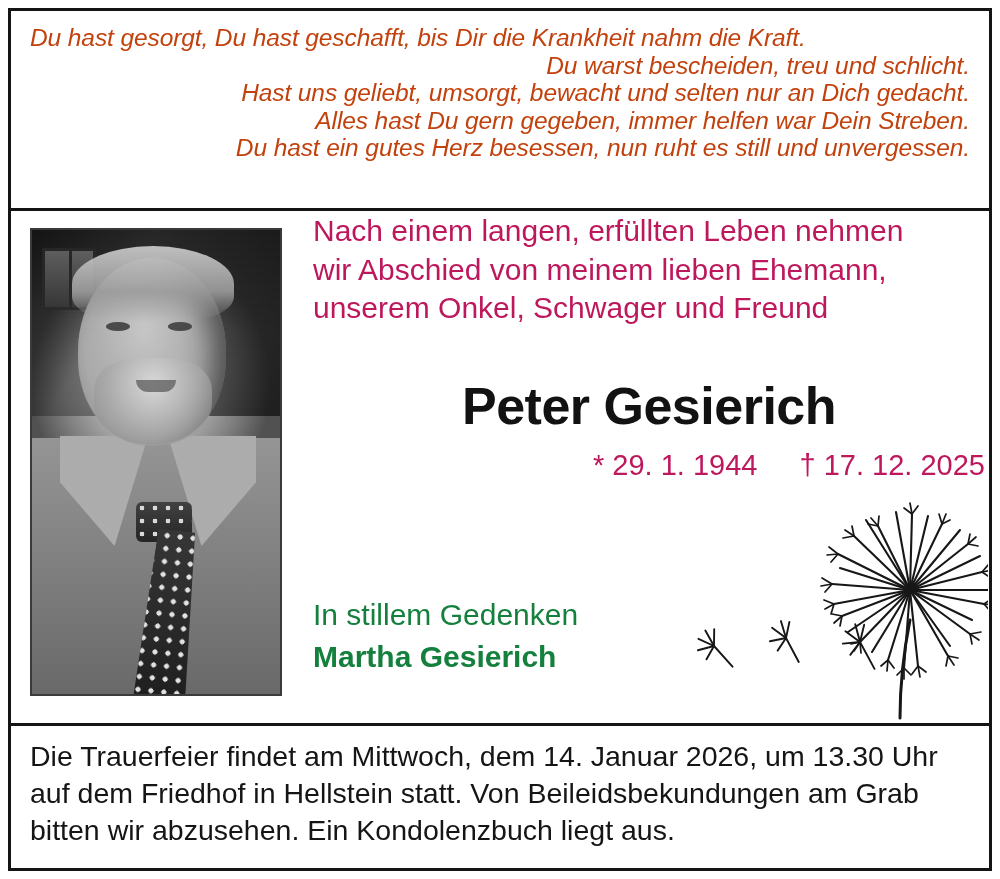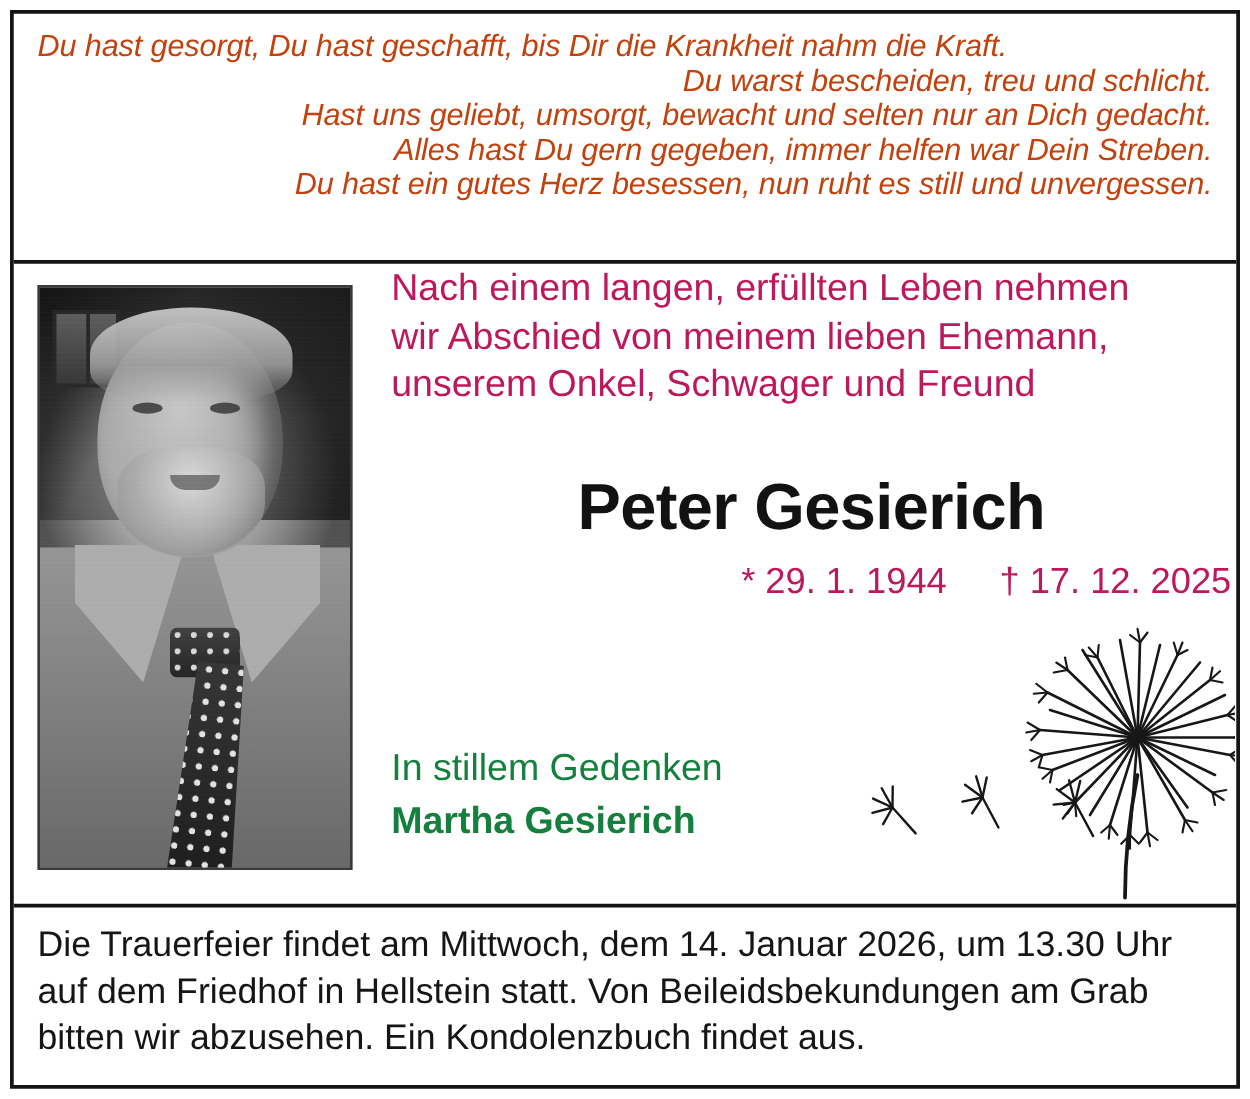--- a/index.html
+++ b/index.html
@@ -499,16 +499,16 @@
         </g>
       </g>
     </g>
   </svg>
 
   <div class="rule-bottom"></div>
 
   <div class="footer">
     <span class="line">Die Trauerfeier findet am Mittwoch, dem 14. Januar 2026, um 13.30 Uhr</span>
     <span class="line">auf dem Friedhof in Hellstein statt. Von Beileidsbekundungen am Grab</span>
-    <span class="line">bitten wir abzusehen. Ein Kondolenzbuch findet aus.</span>
+    <span class="line">bitten wir abzusehen. Ein Kondolenzbuch liegt aus.</span>
   </div>
 
 </div>
 
 </body></html>

